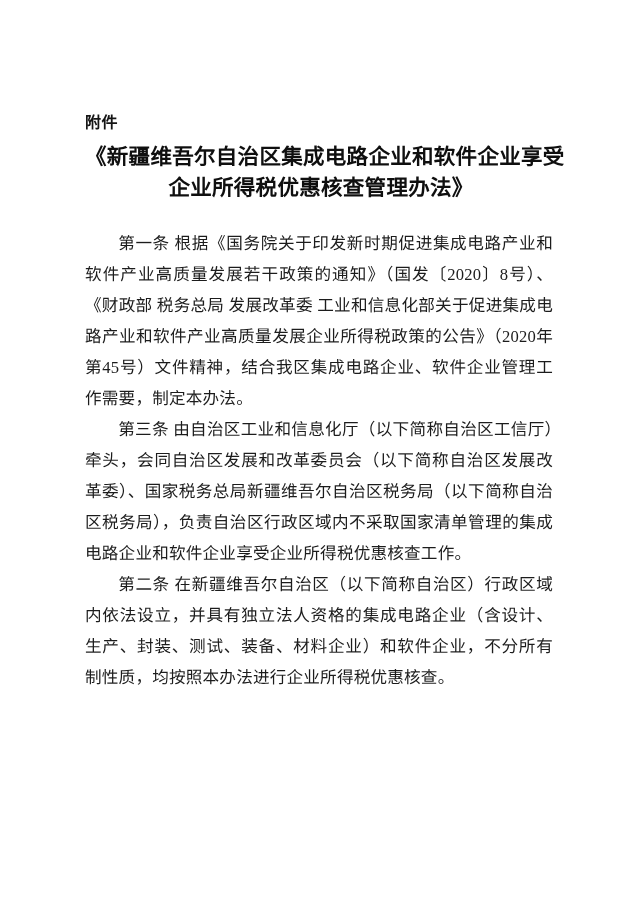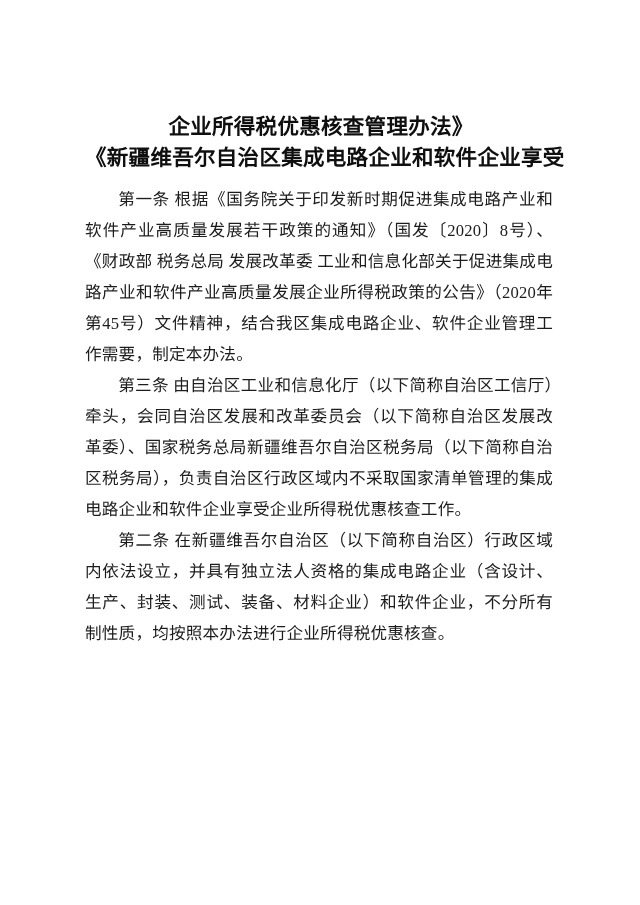--- a/index.html
+++ b/index.html
@@ -74,21 +74,21 @@
     line-height: 31px;
     letter-spacing: 0.5px;
     color: #141414;
     margin: 0;
     white-space: pre;
   }
   .chapter-1 { margin-top: 26px; }
   .chapter-2 { margin-top: 30px; }
 
   
-  .body-block { margin-top: 10px; }
+  .body-block { margin-top: 24px; }
 
   p.article {
     margin: 0;
     font-family: "Liberation Serif", "DejaVu Serif", serif;
     font-size: 16.6px;
     line-height: 31px;
     color: #1c1c1c;
     text-align: justify;
     text-justify: inter-character;
     text-align-last: left;
@@ -100,24 +100,25 @@
 
   
   p.article + p.article { margin-top: 0; }
 </style>
 </head>
 <body>
 
 <div class="page">
   <div class="content">
 
+    <div class="attachment-label">附件</div>
 
     <h1 class="doc-title">
+      <span class="title-line title-line-1">《新疆维吾尔自治区集成电路企业和软件企业享受</span>
       <span class="title-line title-line-2">企业所得税优惠核查管理办法》</span>
-      <span class="title-line title-line-1">《新疆维吾尔自治区集成电路企业和软件企业享受</span>
     </h1>
 
 
     <div class="body-block">
       <p class="article">第一条 根据《国务院关于印发新时期促进集成电路产业和软件产业高质量发展若干政策的通知》（国发〔2020〕8号）、《财政部 税务总局 发展改革委 工业和信息化部关于促进集成电路产业和软件产业高质量发展企业所得税政策的公告》（2020年第45号）文件精神，结合我区集成电路企业、软件企业管理工作需要，制定本办法。</p>
       <p class="article">第三条 由自治区工业和信息化厅（以下简称自治区工信厅）牵头，会同自治区发展和改革委员会（以下简称自治区发展改革委）、国家税务总局新疆维吾尔自治区税务局（以下简称自治区税务局），负责自治区行政区域内不采取国家清单管理的集成电路企业和软件企业享受企业所得税优惠核查工作。</p>
       <p class="article">第二条 在新疆维吾尔自治区（以下简称自治区）行政区域内依法设立，并具有独立法人资格的集成电路企业（含设计、生产、封装、测试、装备、材料企业）和软件企业，不分所有制性质，均按照本办法进行企业所得税优惠核查。</p>
     </div>
 
 

